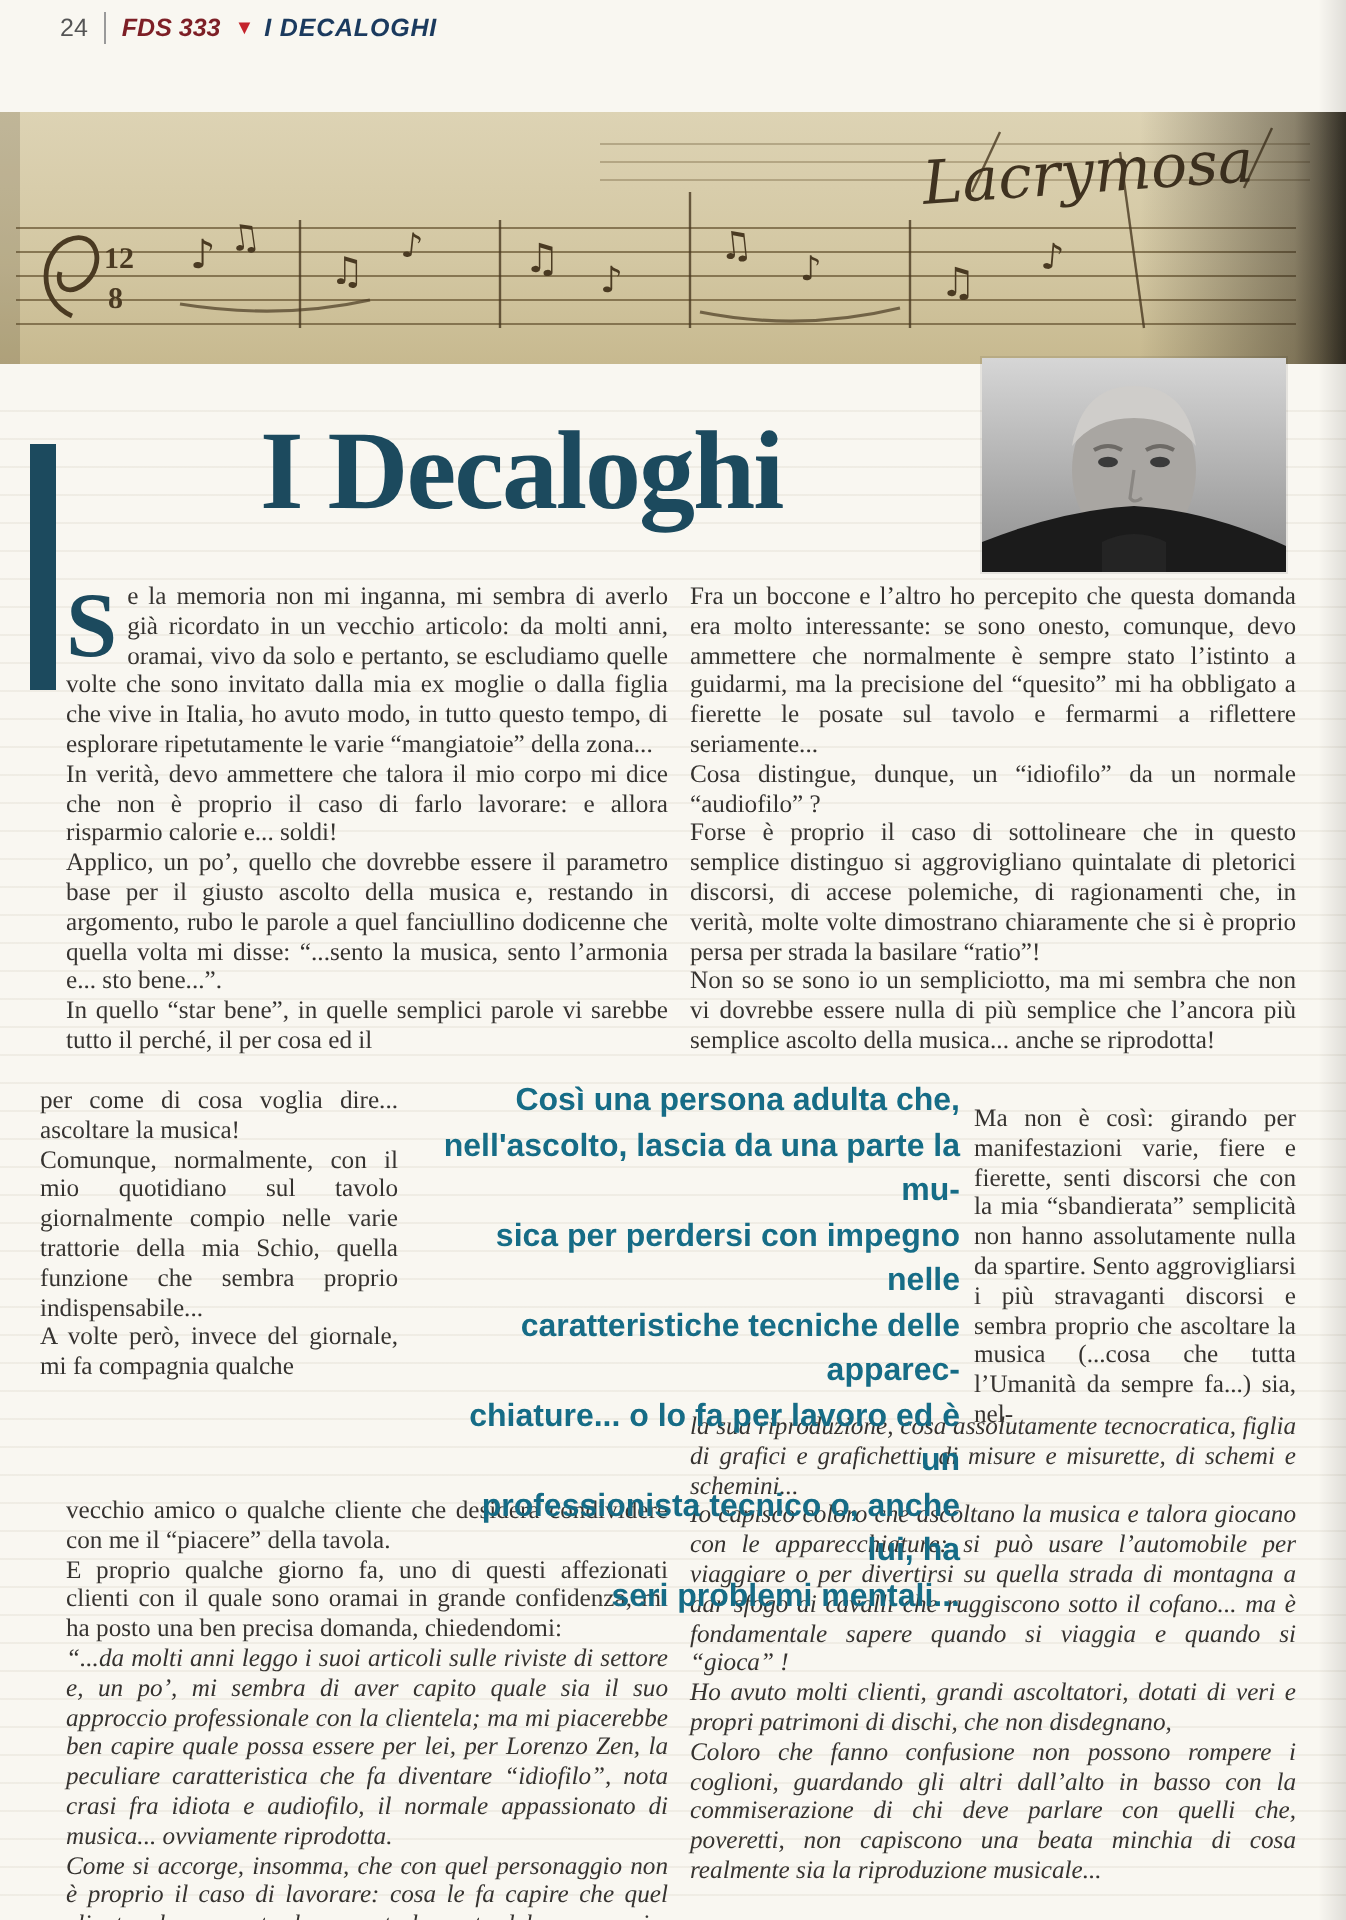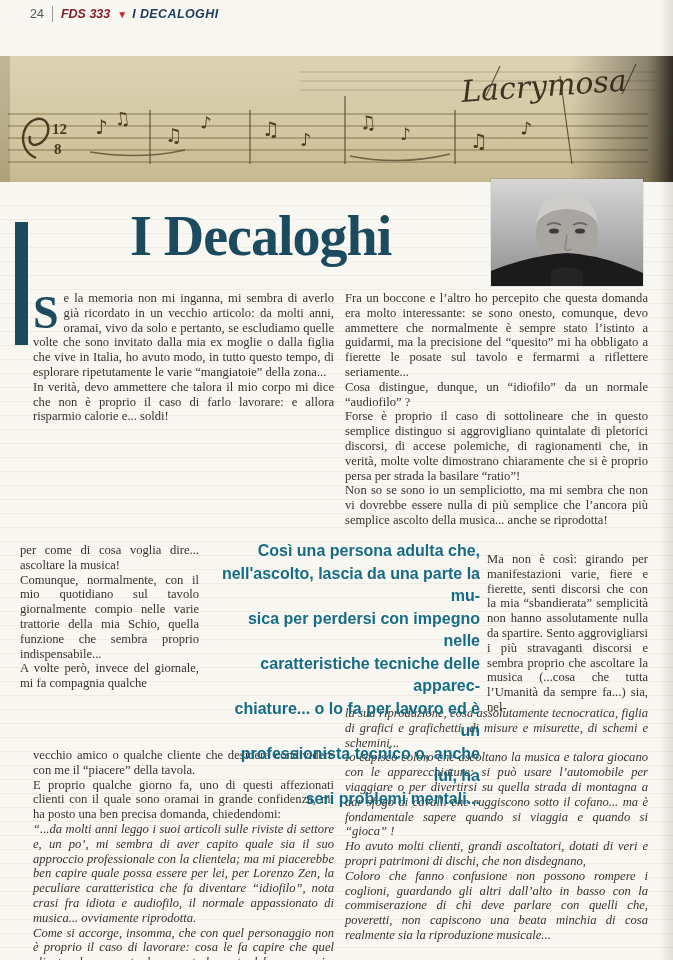--- a/index.html
+++ b/index.html
@@ -134,20 +134,22 @@
       <path d="M60,92 Q76,84 92,92 L92,107 L60,107 Z" fill="#242424"></path>
     </svg>
   </div>
 
   <div class="left-bar"></div>
   <h1 class="title">I Decaloghi</h1>
 
   <div class="tb" id="lt">
       <p class="para"><span class="dropcap">S</span>e la memoria non mi inganna, mi sembra di averlo già ricordato in un vecchio articolo: da molti anni, oramai, vivo da solo e pertanto, se escludiamo quelle volte che sono invitato dalla mia ex moglie o dalla figlia che vive in Italia, ho avuto modo, in tutto questo tempo, di esplorare ripetutamente le varie “mangiatoie” della zona...</p>
       <p class="para">In verità, devo ammettere che talora il mio corpo mi dice che non è proprio il caso di farlo lavorare: e allora risparmio calorie e... soldi!</p>
+      <p class="para">Applico, un po’, quello che dovrebbe essere il parametro base per il giusto ascolto della musica e, restando in argomento, rubo le parole a quel fanciullino dodicenne che quella volta mi disse: “...sento la musica, sento l’armonia e... sto bene...”.</p>
+      <p class="para">In quello “star bene”, in quelle semplici parole vi sarebbe tutto il perché, il per cosa ed il</p>
     </div>
   <div class="tb" id="ln">
       <p class="para">per come di cosa voglia dire... ascoltare la musica!</p>
       <p class="para">Comunque, normalmente, con il mio quotidiano sul tavolo giornalmente compio nelle varie trattorie della mia Schio, quella funzione che sembra proprio indispensabile...</p>
       <p class="para">A volte però, invece del giornale, mi fa compagnia qualche</p>
     </div>
   <div class="tb" id="lb">
       <p class="para">vecchio amico o qualche cliente che desidera condividere con me il “piacere” della tavola.</p>
       <p class="para">E proprio qualche giorno fa, uno di questi affezionati clienti con il quale sono oramai in grande confidenza, mi ha posto una ben precisa domanda, chiedendomi:</p>
       <p class="para italic">“...da molti anni leggo i suoi articoli sulle riviste di settore e, un po’, mi sembra di aver capito quale sia il suo approccio professionale con la clientela; ma mi piacerebbe ben capire quale possa essere per lei, per Lorenzo Zen, la peculiare caratteristica che fa diventare “idiofilo”, nota crasi fra idiota e audiofilo, il normale appassionato di musica... ovviamente riprodotta.</p>

